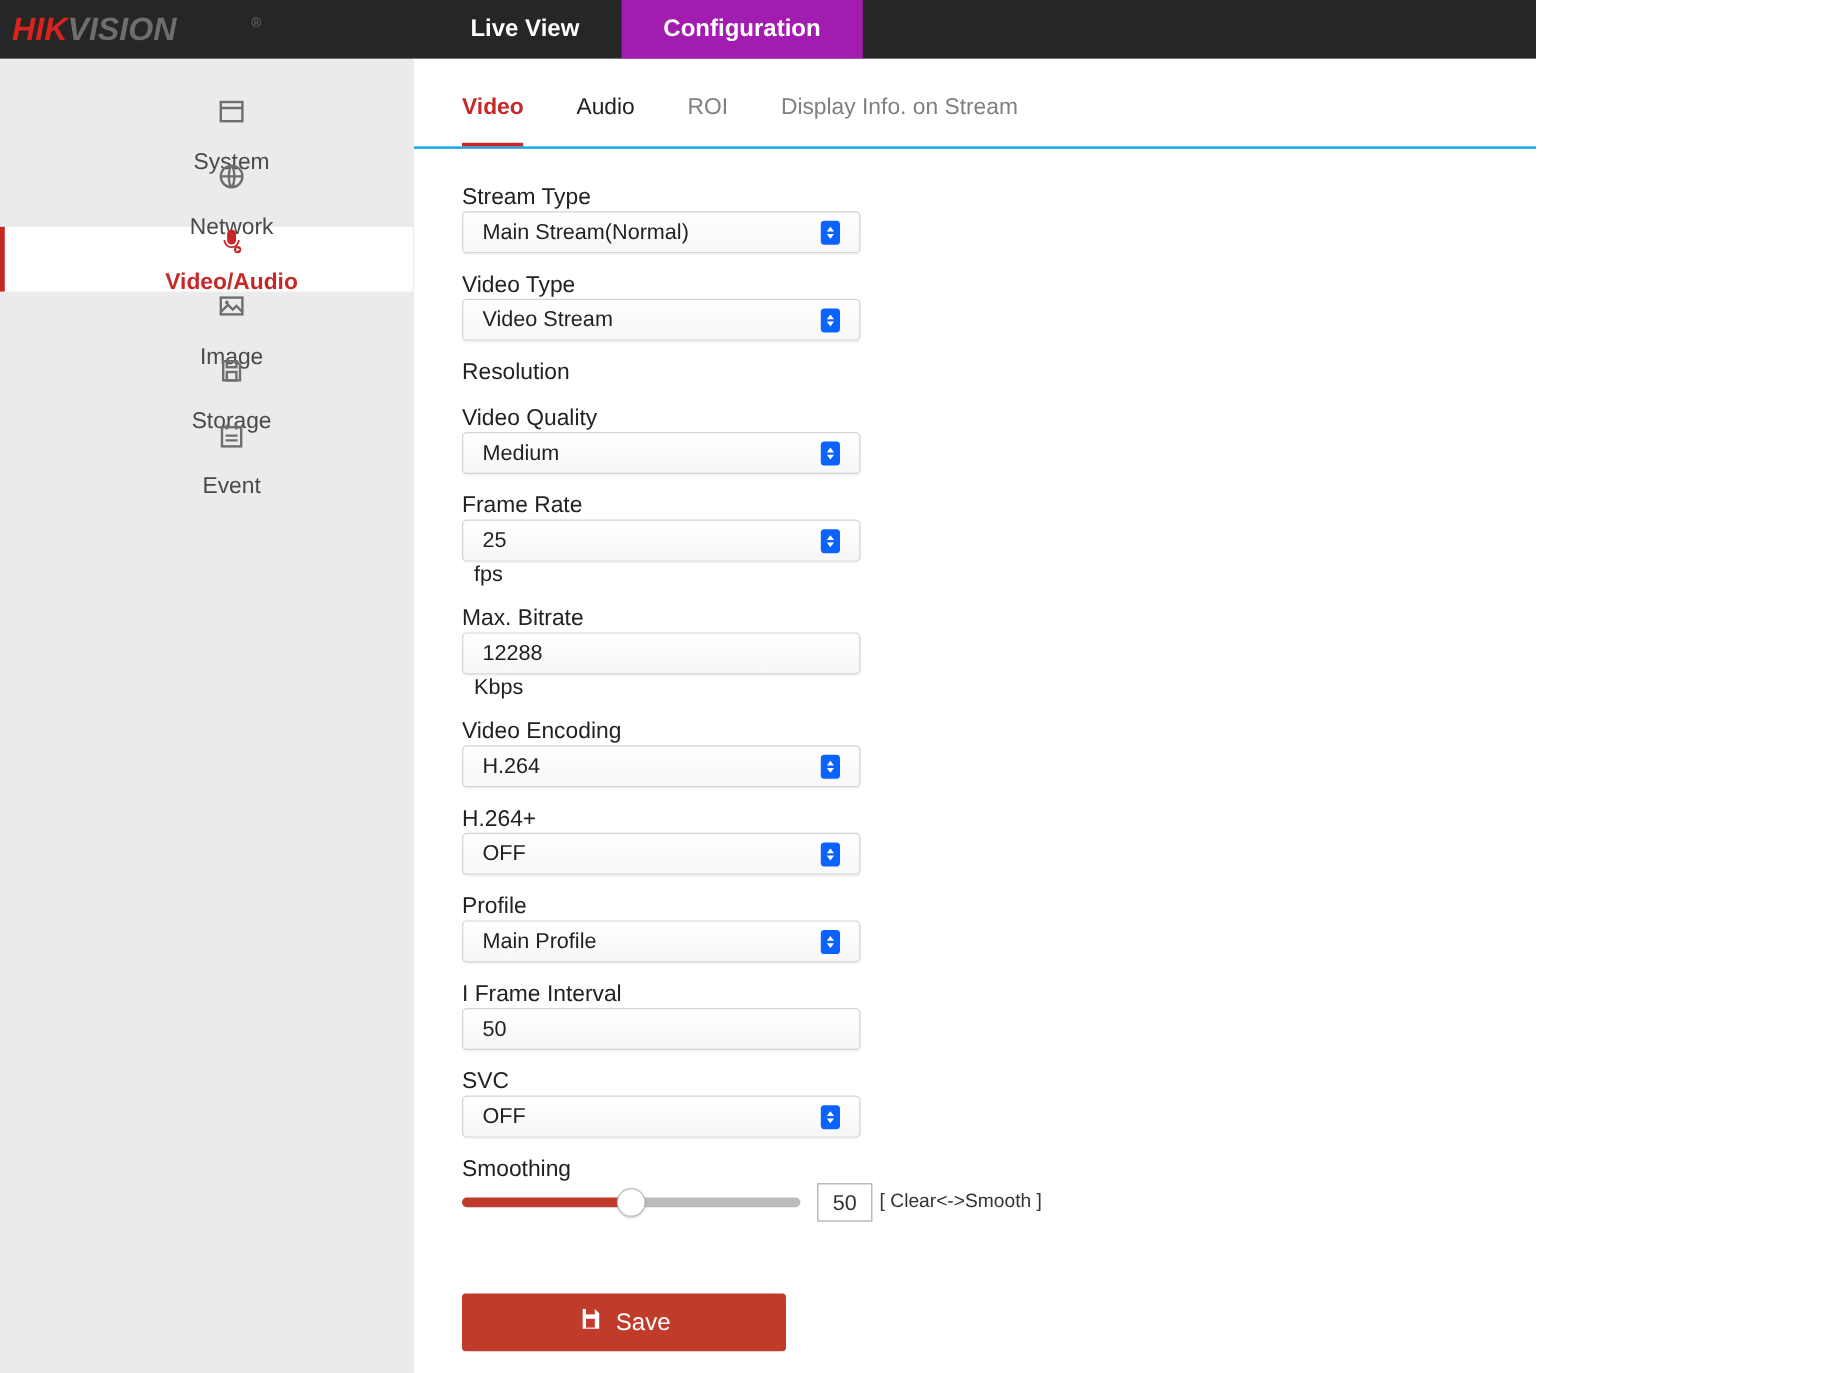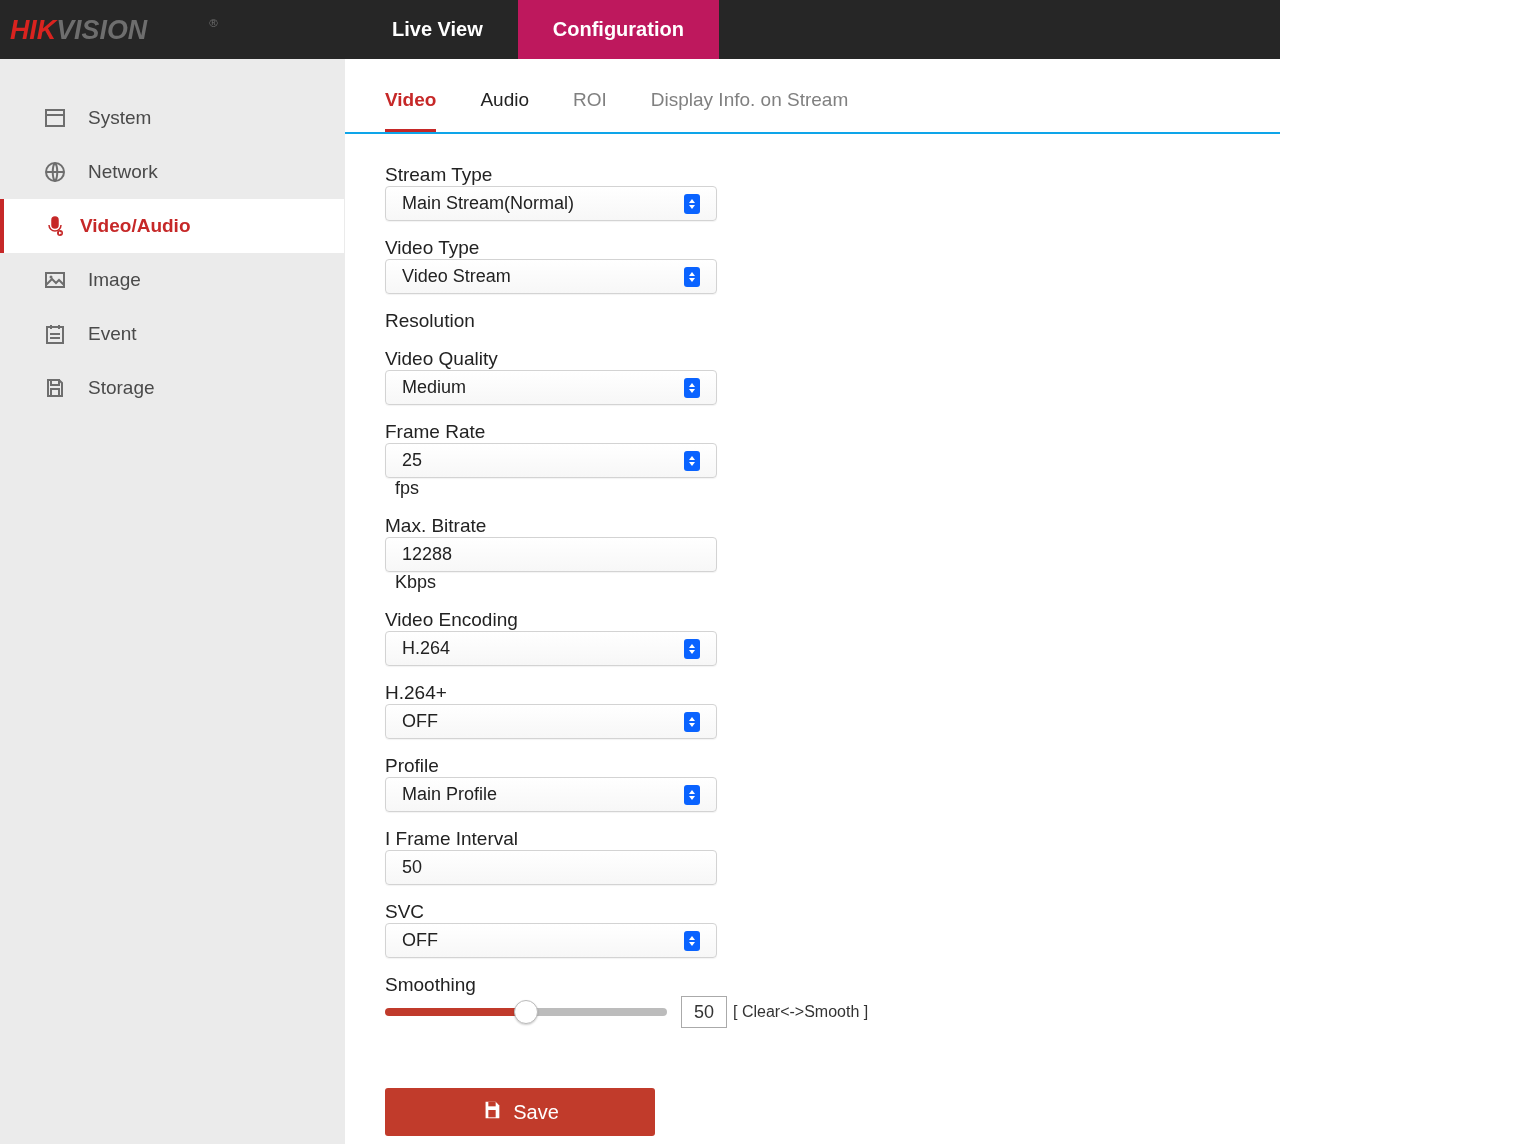--- a/index.html
+++ b/index.html
@@ -5,21 +5,21 @@
   * { box-sizing: border-box; margin: 0; padding: 0; }
   body {
     font-family: -apple-system, BlinkMacSystemFont, "Segoe UI", Arial, sans-serif;
     font-size: 16px;
     color: #333;
     background: #fff;
     width: 1280px;
   }
   
   .topbar {
-    height: 59px;
+    height: 49px;
     background: #262626;
     display: flex;
     align-items: stretch;
   }
   .brand {
     display: flex;
     align-items: center;
     padding-left: 10px;
     width: 357px;
   }
@@ -30,21 +30,21 @@
   .topnav-item {
     display: flex;
     align-items: center;
     padding: 0 35px;
     font-size: 20px;
     font-weight: 600;
     color: #fff;
     cursor: pointer;
   }
   .topnav-item.active {
-    background: #be185d;
+    background: #a21caf;
   }
   
   .layout {
     display: flex;
     min-height: 901px;
   }
   .sidebar {
     width: 345px;
     background: #ebebeb;
     border-right: 1px solid #ebebeb;
@@ -53,20 +53,21 @@
   .side-item {
     display: flex;
     align-items: center;
     gap: 20px;
     height: 54px;
     padding-left: 38px;
     font-size: 19px;
     color: #4a4a4a;
     cursor: pointer;
     border-left: 4px solid transparent;
+    flex-direction: column;
   }
   .side-item.active {
     background: #fff;
     color: #c62828;
     border-left: 4px solid #c62828;
     font-weight: 600;
     gap: 12px;
   }
   .side-item .si-icon { width: 26px; display:flex; justify-content:center; }
   .side-item.active .si-icon svg { stroke:#c62828; fill:#c62828; }
@@ -232,39 +233,39 @@
             <polyline points="3,17 9,11 13,15 16,12 21,17"></polyline>
             <circle cx="8" cy="9" r="1.5" fill="#6e6e6e" stroke="none"></circle>
           </svg>
       </span>
       <span>Image</span>
     </div>
 
     <div class="side-item">
       <span class="si-icon">
         <svg width="24" height="24" viewBox="0 0 24 24" fill="none" stroke="#6e6e6e" stroke-width="2">
+            <path d="M5 4h11l3 3v13H5z"></path>
+            <rect x="8" y="4" width="8" height="5"></rect>
+            <rect x="8" y="13" width="8" height="7"></rect>
+          </svg>
+      </span>
+      <span>Storage</span>
+    </div>
+
+    <div class="side-item">
+      <span class="si-icon">
+        <svg width="24" height="24" viewBox="0 0 24 24" fill="none" stroke="#6e6e6e" stroke-width="2">
             <rect x="4" y="5" width="16" height="16"></rect>
             <line x1="8" y1="3" x2="8" y2="7"></line>
             <line x1="16" y1="3" x2="16" y2="7"></line>
             <line x1="7" y1="12" x2="17" y2="12"></line>
             <line x1="7" y1="16" x2="17" y2="16"></line>
           </svg>
       </span>
       <span>Event</span>
-    </div>
-
-    <div class="side-item">
-      <span class="si-icon">
-        <svg width="24" height="24" viewBox="0 0 24 24" fill="none" stroke="#6e6e6e" stroke-width="2">
-            <path d="M5 4h11l3 3v13H5z"></path>
-            <rect x="8" y="4" width="8" height="5"></rect>
-            <rect x="8" y="13" width="8" height="7"></rect>
-          </svg>
-      </span>
-      <span>Storage</span>
     </div>
 
   </div>
 
   <div class="main">
     <div class="tabs">
       <div class="tab active">Video</div>
       <div class="tab dark">Audio</div>
       <div class="tab">ROI</div>
       <div class="tab">Display Info. on Stream</div>

